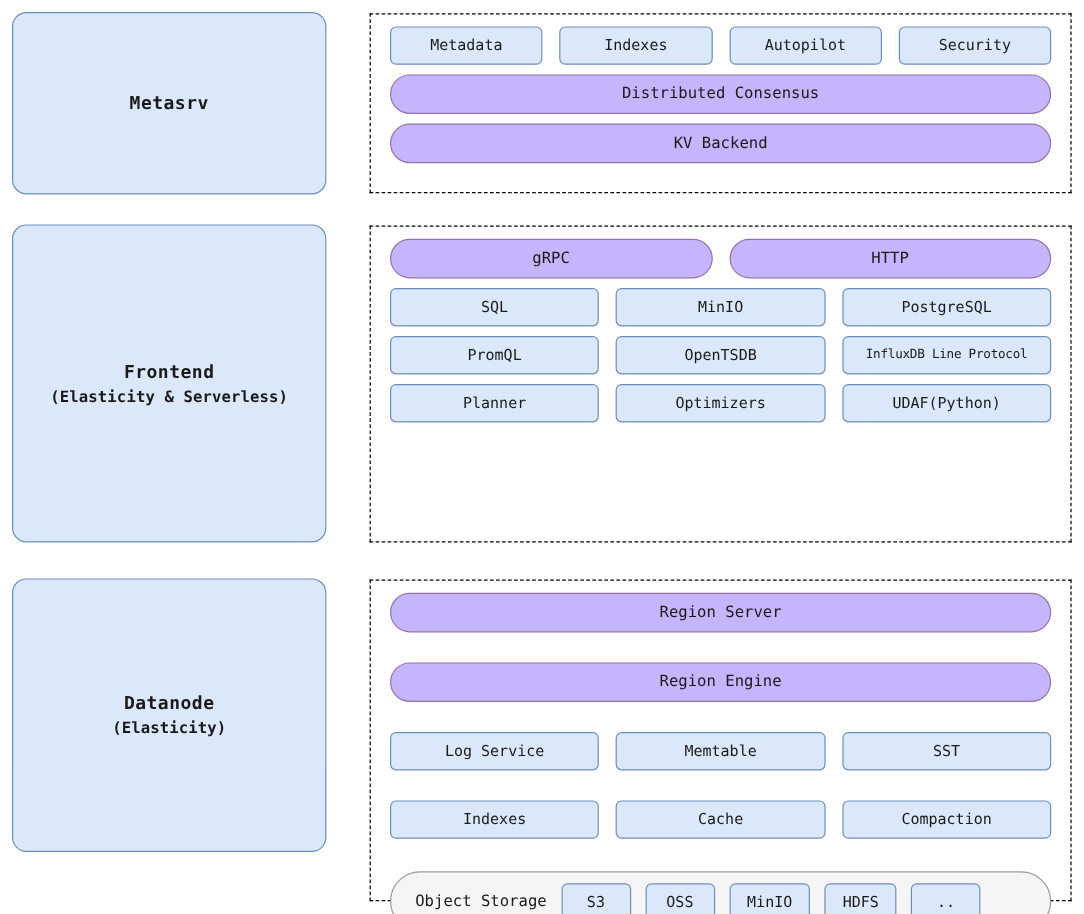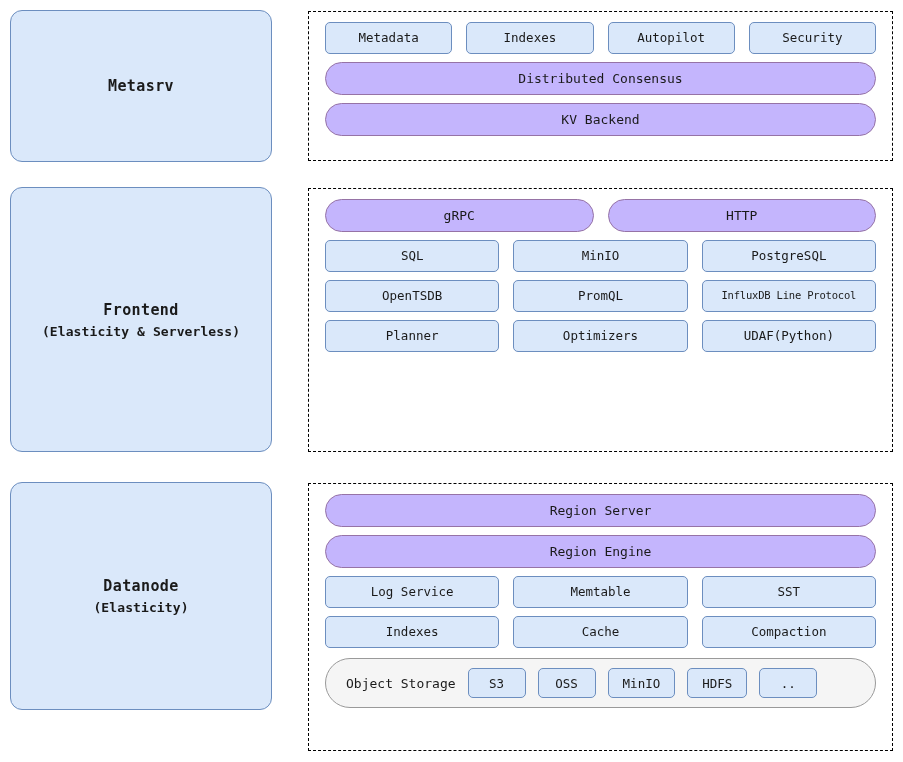--- a/index.html
+++ b/index.html
@@ -95,37 +95,37 @@
     <div class="row">
       <div class="pill">gRPC</div>
       <div class="pill">HTTP</div>
     </div>
     <div class="row gap-lg">
       <div class="chip">SQL</div>
       <div class="chip">MinIO</div>
       <div class="chip">PostgreSQL</div>
     </div>
     <div class="row">
+      <div class="chip">PromQL</div>
       <div class="chip">OpenTSDB</div>
-      <div class="chip">PromQL</div>
       <div class="chip tiny">InfluxDB Line Protocol</div>
     </div>
     <div class="row gap-lg">
       <div class="chip">Planner</div>
       <div class="chip">Optimizers</div>
       <div class="chip">UDAF(Python)</div>
     </div>
   </div>
 
   <div class="panel" style="top:482px;height:228px;">
     <div class="panel-title">Datanode</div>
     <div class="panel-sub">(Elasticity)</div>
   </div>
 
-  <div class="group" style="top:483px;height:268px;">
+  <div class="group" style="top:483px;height:268px;gap:17px;">
     <div class="row">
       <div class="pill">Region Server</div>
     </div>
     <div class="row">
       <div class="pill">Region Engine</div>
     </div>
     <div class="row gap-lg">
       <div class="chip">Log Service</div>
       <div class="chip">Memtable</div>
       <div class="chip">SST</div>

